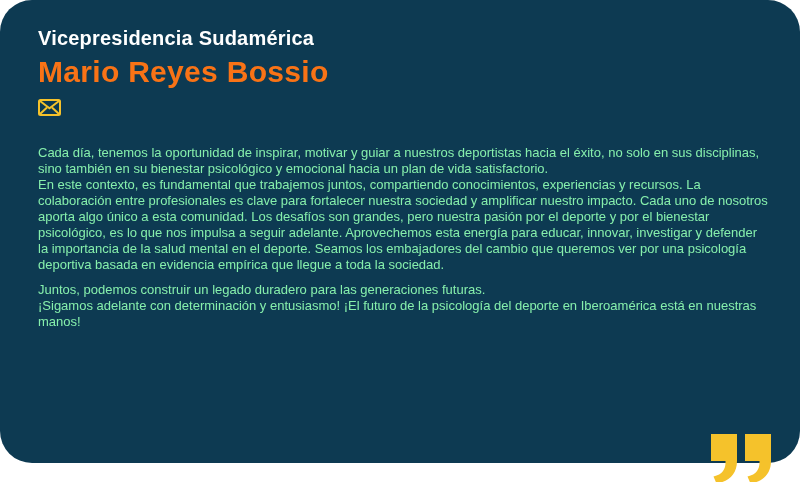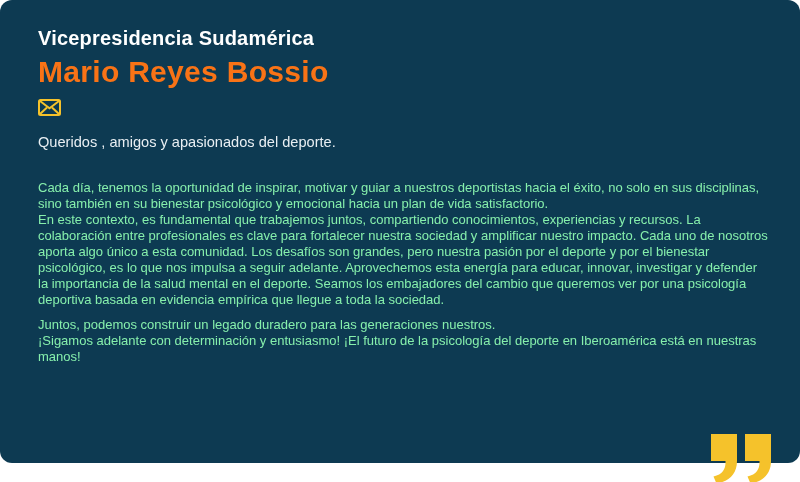--- a/index.html
+++ b/index.html
@@ -15,21 +15,21 @@
     background: #ffffff;
     overflow: hidden;
   }
   .card {
     position: absolute;
     left: 0;
     top: 0;
     width: 800px;
     height: 463px;
     background: #0d3a52;
-    border-radius: 12px;
+    border-radius: 32px;
     box-sizing: border-box;
     padding: 27px 30px 0 38px;
   }
   .role {
     color: #ffffff;
     font-size: 20px;
     font-weight: bold;
     letter-spacing: 0.2px;
     line-height: 1.15;
   }
@@ -91,24 +91,23 @@
   <div class="card">
     <div class="role">Vicepresidencia Sudamérica</div>
     <div class="name">Mario Reyes Bossio</div>
     <div class="email-row">
       <svg class="mail-icon" viewBox="0 0 23 17">
         <rect x="1" y="1" width="21" height="15" rx="1.5" fill="none" stroke="#f5c22b" stroke-width="2"></rect>
         <path d="M2 2 L11.5 9.2 L21 2" fill="none" stroke="#f5c22b" stroke-width="2"></path>
         <path d="M2 15 L9 8.5 M21 15 L14 8.5" fill="none" stroke="#f5c22b" stroke-width="2"></path>
       </svg>
     </div>
-    <p class="greeting">Queridos , amigos y apasionados del deporte.</p>
     <p class="body-par">Cada día, tenemos la oportunidad de inspirar, motivar y guiar a nuestros deportistas hacia el éxito, no solo en sus disciplinas, sino también en su bienestar psicológico y emocional hacia un plan de vida satisfactorio.
 En este contexto, es fundamental que trabajemos juntos, compartiendo conocimientos, experiencias y recursos. La colaboración entre profesionales es clave para fortalecer nuestra sociedad y amplificar nuestro impacto. Cada uno de nosotros aporta algo único a esta comunidad. Los desafíos son grandes, pero nuestra pasión por el deporte y por el bienestar psicológico, es lo que nos impulsa a seguir adelante. Aprovechemos esta energía para educar, innovar, investigar y defender la importancia de la salud mental en el deporte. Seamos los embajadores del cambio que queremos ver por una psicología deportiva basada en evidencia empírica que llegue a toda la sociedad.</p>
-    <p class="body-par closing">Juntos, podemos construir un legado duradero para las generaciones nuestros.
+    <p class="body-par closing">Juntos, podemos construir un legado duradero para las generaciones futuras.
 ¡Sigamos adelante con determinación y entusiasmo! ¡El futuro de la psicología del deporte en Iberoamérica está en nuestras manos!</p>
   </div>
 
   <svg class="quote-mark" viewBox="0 0 62 50">
     <g fill="#f5c22b">
       <path d="M0,0 H26 V27 C26,40.5 17.5,47.5 5.5,49.5 L2.5,42.5 C11.5,40.5 14.5,35 14.5,28.5 L14.5,27 H0 Z"></path>
       <path d="M34,0 H60 V27 C60,40.5 51.5,47.5 39.5,49.5 L36.5,42.5 C45.5,40.5 48.5,35 48.5,28.5 L48.5,27 H34 Z"></path>
     </g>
   </svg>
 </div>

